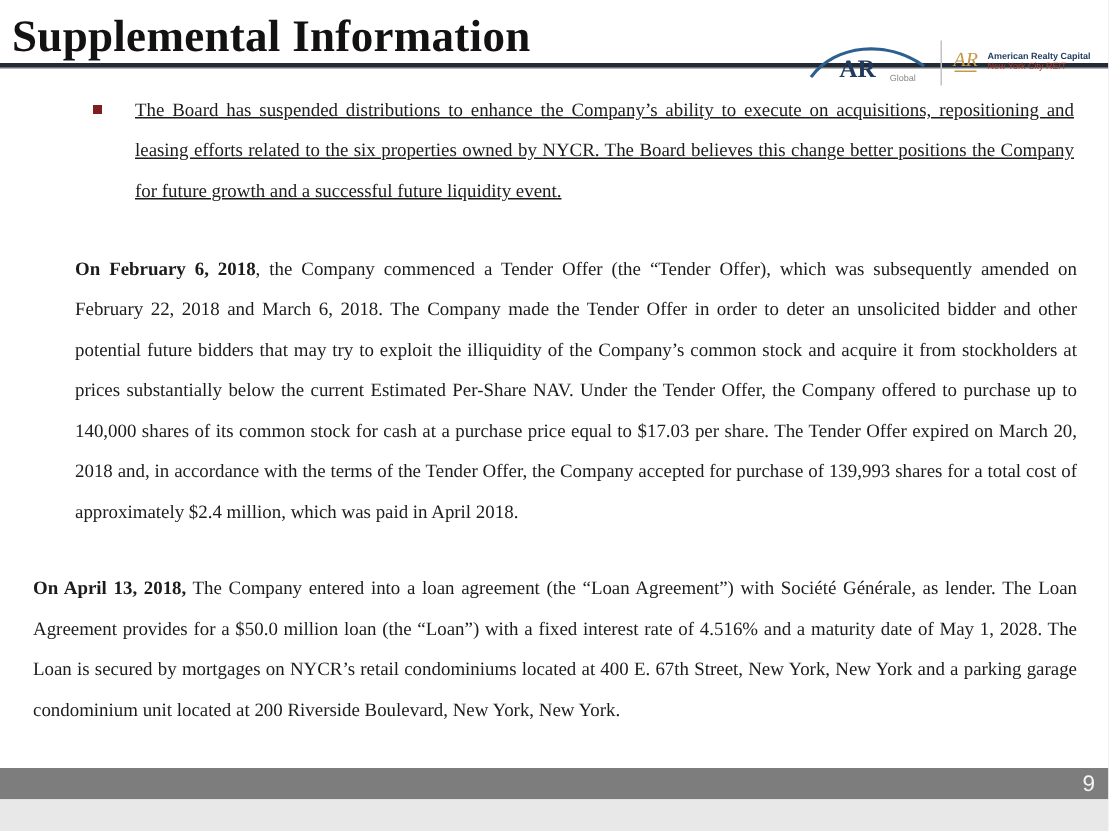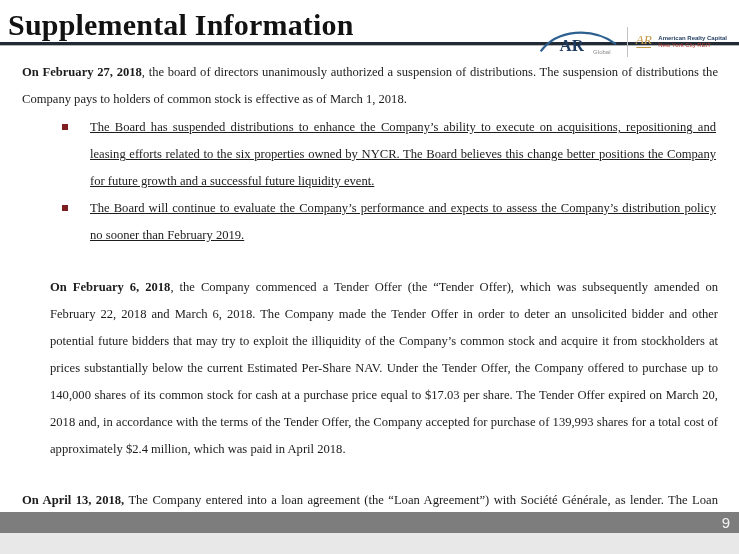--- a/index.html
+++ b/index.html
@@ -82,30 +82,25 @@
           <span class="lg-line2">New York City REIT</span>
         </div>
       </div>
     </div>
   </div>
 
   <div class="rule"></div>
 
   <div class="content">
 
-    <p class="para"><b>On February 27, 2018</b><span>, the board of directors unanimously authorized a suspension of distributions. The suspension of distributions the Company pays to holders of common stock is effective as of March 1, 2018.</span></p>
 
     <div class="bullets">
       <div class="bullet-row">
         <span class="bullet-sq"></span>
         <span class="bullet-text">The Board has suspended distributions to enhance the Company’s ability to execute on acquisitions, repositioning and leasing efforts related to the six properties owned by NYCR. The Board believes this change better positions the Company for future growth and a successful future liquidity event.</span>
-      </div>
-      <div class="bullet-row">
-        <span class="bullet-sq"></span>
-        <span class="bullet-text">The Board will continue to evaluate the Company’s performance and expects to assess the Company’s distribution policy no sooner than February 2019.</span>
       </div>
     </div>
 
     <p class="para para-2"><b>On February 6, 2018</b><span>, the Company commenced a Tender Offer (the “Tender Offer), which was subsequently amended on February 22, 2018 and March 6, 2018. The Company made the Tender Offer in order to deter an unsolicited bidder and other potential future bidders that may try to exploit the illiquidity of the Company’s common stock and acquire it from stockholders at prices substantially below the current Estimated Per-Share NAV. Under the Tender Offer, the Company offered to purchase up to 140,000 shares of its common stock for cash at a purchase price equal to $17.03 per share. The Tender Offer expired on March 20, 2018 and, in accordance with the terms of the Tender Offer, the Company accepted for purchase of 139,993 shares for a total cost of approximately $2.4 million, which was paid in April 2018.</span></p>
 
     <p class="para para-3"><b>On April 13, 2018,</b><span> The Company entered into a loan agreement (the “Loan Agreement”) with Société Générale, as lender. The Loan Agreement provides for a $50.0 million loan (the “Loan”) with a fixed interest rate of 4.516% and a maturity date of May 1, 2028. The Loan is secured by mortgages on NYCR’s retail condominiums located at 400 E. 67th Street, New York, New York and a parking garage condominium unit located at 200 Riverside Boulevard, New York, New York.</span></p>
 
   </div>
 
   <div class="footer">

